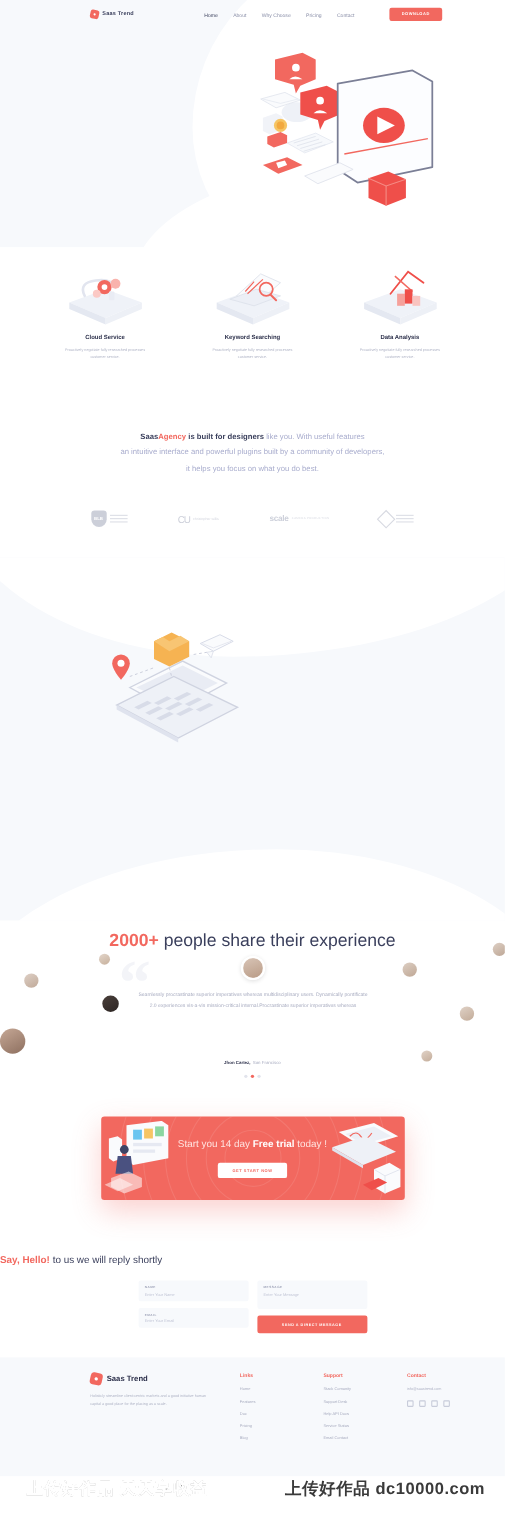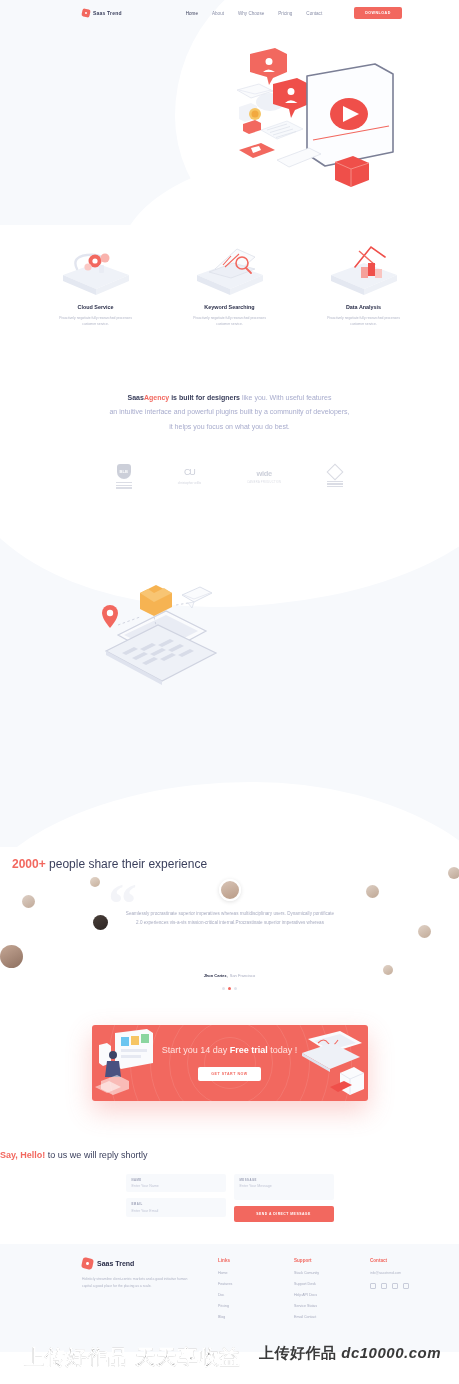--- a/index.html
+++ b/index.html
@@ -77,21 +77,21 @@
   .feat-desc { font-size:3.4px; color:#b0b4c6; line-height:1.85; margin-top:5px; padding:0 6px; }
 
   
   .intro { text-align:center; padding:16px 0 8px; }
   .intro p { font-size:7px; color:#a8accd; line-height:2.05; }
   .intro b { color:#3a3f5c; font-weight:700; }
   .intro .accent { color:#f2685f; font-weight:700; }
 
   
   .logos { display:flex; justify-content:center; align-items:center; gap:46px; padding:22px 0 28px; }
-  .logo { opacity:.5; display:flex; align-items:center; gap:3px;flex-direction:column; }
+  .logo { opacity:.5; display:flex; align-items:center; gap:3px; }
   .logo-blb { width:14px;height:15px;background:#9aa0b5;border-radius:3px 3px 7px 7px;
     display:flex;align-items:center;justify-content:center;color:#fff;font-size:4px;font-weight:700;}
   .logo-lines { display:flex; flex-direction:column; gap:1.4px; }
   .logo-lines i { display:block; width:16px; height:1.3px; background:#b9bdcc; }
   .logo-cu { text-align:center; }
   .logo-cu .m { font-size:9px; color:#9aa0b5; font-weight:300; letter-spacing:-1px; }
   .logo-cu .s { font-size:3.2px; color:#a7abbd; margin-top:1px; }
   .logo-behr .t { font-size:7.5px; color:#9aa0b5; font-weight:700; letter-spacing:-.3px; }
   .logo-behr .s { font-size:2.6px; color:#b2b6c6; letter-spacing:.3px; }
   .logo-dia { width:12px; height:12px; border:1px solid #b0b4c4; transform:rotate(45deg); }
@@ -102,21 +102,21 @@
     position:absolute; left:-40px; top:-60px; width:560px; height:150px;
     background:#ffffff; border-radius:0 0 55% 45% / 0 0 100% 100%;
   }
   .wave-bot {
     position:absolute; left:-40px; bottom:-95px; width:560px; height:160px;
     background:#ffffff; border-radius:52% 48% 0 0 / 100% 100% 0 0;
   }
 
   
   .testi { position:relative; width:459px; height:170px; background:#fff; overflow:hidden; }
-  .testi-h { text-align:left; padding-top:10px; font-size:12px; color:#3a3f5c; font-weight:400;margin-left:12px; }
+  .testi-h { text-align:center; padding-top:10px; font-size:16px; color:#3a3f5c; font-weight:400; }
   .testi-h .num { color:#f2685f; font-weight:700; }
   .quote-mark {
     position:absolute; left:108px; top:28px;
     font-size:58px; color:#f3f4f8; font-family:"Liberation Serif", serif;
     line-height:1; font-weight:700;
   }
   .testi-av-main {
     position:absolute; left:219px; top:32px; width:22px; height:22px; border-radius:50%;
     background:linear-gradient(160deg,#d8c4b6,#b99b86); border:2px solid #fff;
     box-shadow:0 1px 4px rgba(0,0,0,.12);
@@ -182,24 +182,24 @@
   .f-col a { display:block; font-size:3.6px; color:#a7abbf; text-decoration:none; margin-bottom:7px; }
   .f-mail { font-size:3.4px; color:#b0b4c6; margin-bottom:8px; }
   .socials { display:flex; gap:5px; }
   .socials i {
     width:6px; height:6px; border:1px solid #c8ccda; border-radius:1px; display:block;
   }
 
   
   .wm { position:absolute; left:0; bottom:0; width:459px; height:54px; z-index:60;
         display:flex; align-items:center; }
-  .wm-l { position:absolute; left:24px; top:14px; font-size:20px; font-weight:700; color:#3a3a3a;
+  .wm-l { position:absolute; left:24px; top:14px; font-size:15px; font-weight:700; color:#3a3a3a;
           letter-spacing:1px; -webkit-text-stroke:0.6px #fff; }
   .wm-r { position:absolute; right:18px; top:14px; font-size:15px; font-weight:700; color:#3a3a3a; letter-spacing:.5px; }
-  .wm-r .dc { font-family:"Liberation Sans", sans-serif;font-style:italic; }
+  .wm-r .dc { font-family:"Liberation Sans", sans-serif; }
 </style>
 </head>
 <body>
 
 <div class="page">
 
   <div class="hero">
     <div class="hero-left-bg"></div>
     <div class="hero-blob"></div>
     <div class="hero-blob2"></div>
@@ -336,21 +336,21 @@
           <i></i>
           <i></i>
           <i></i>
         </div>
     </div>
     <div class="logo logo-cu">
       <div class="m">CU</div>
       <div class="s">christopher willis</div>
     </div>
     <div class="logo logo-behr">
-      <div class="t">wide</div>
+      <div class="t">scale</div>
       <div class="s">CAMERA PRODUCTION</div>
     </div>
     <div class="logo">
       <div class="logo-dia"></div>
       <div class="logo-lines">
           <i></i>
           <i></i>
           <i></i>
         </div>
     </div>

